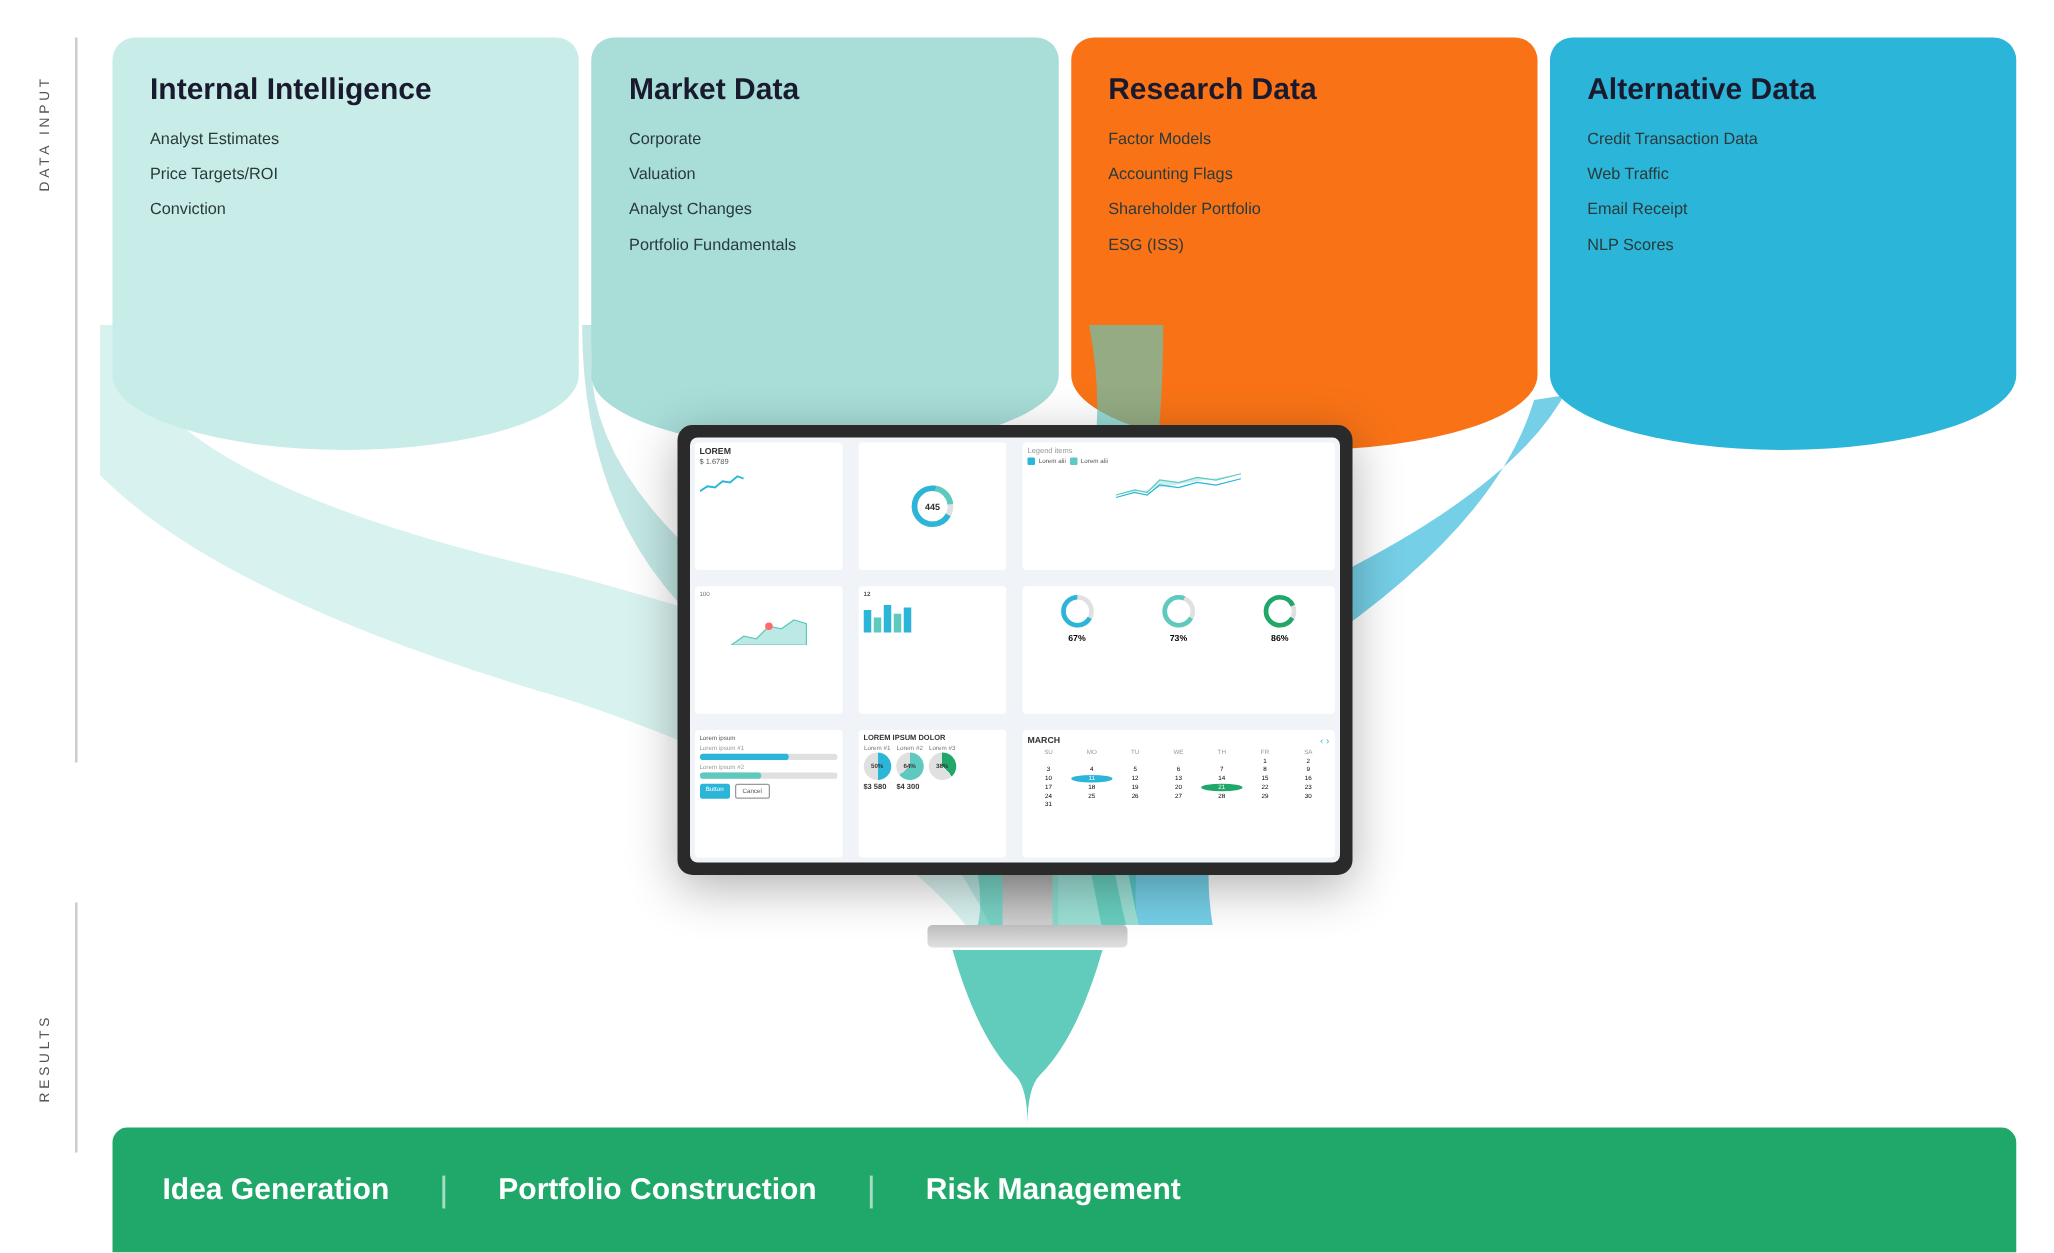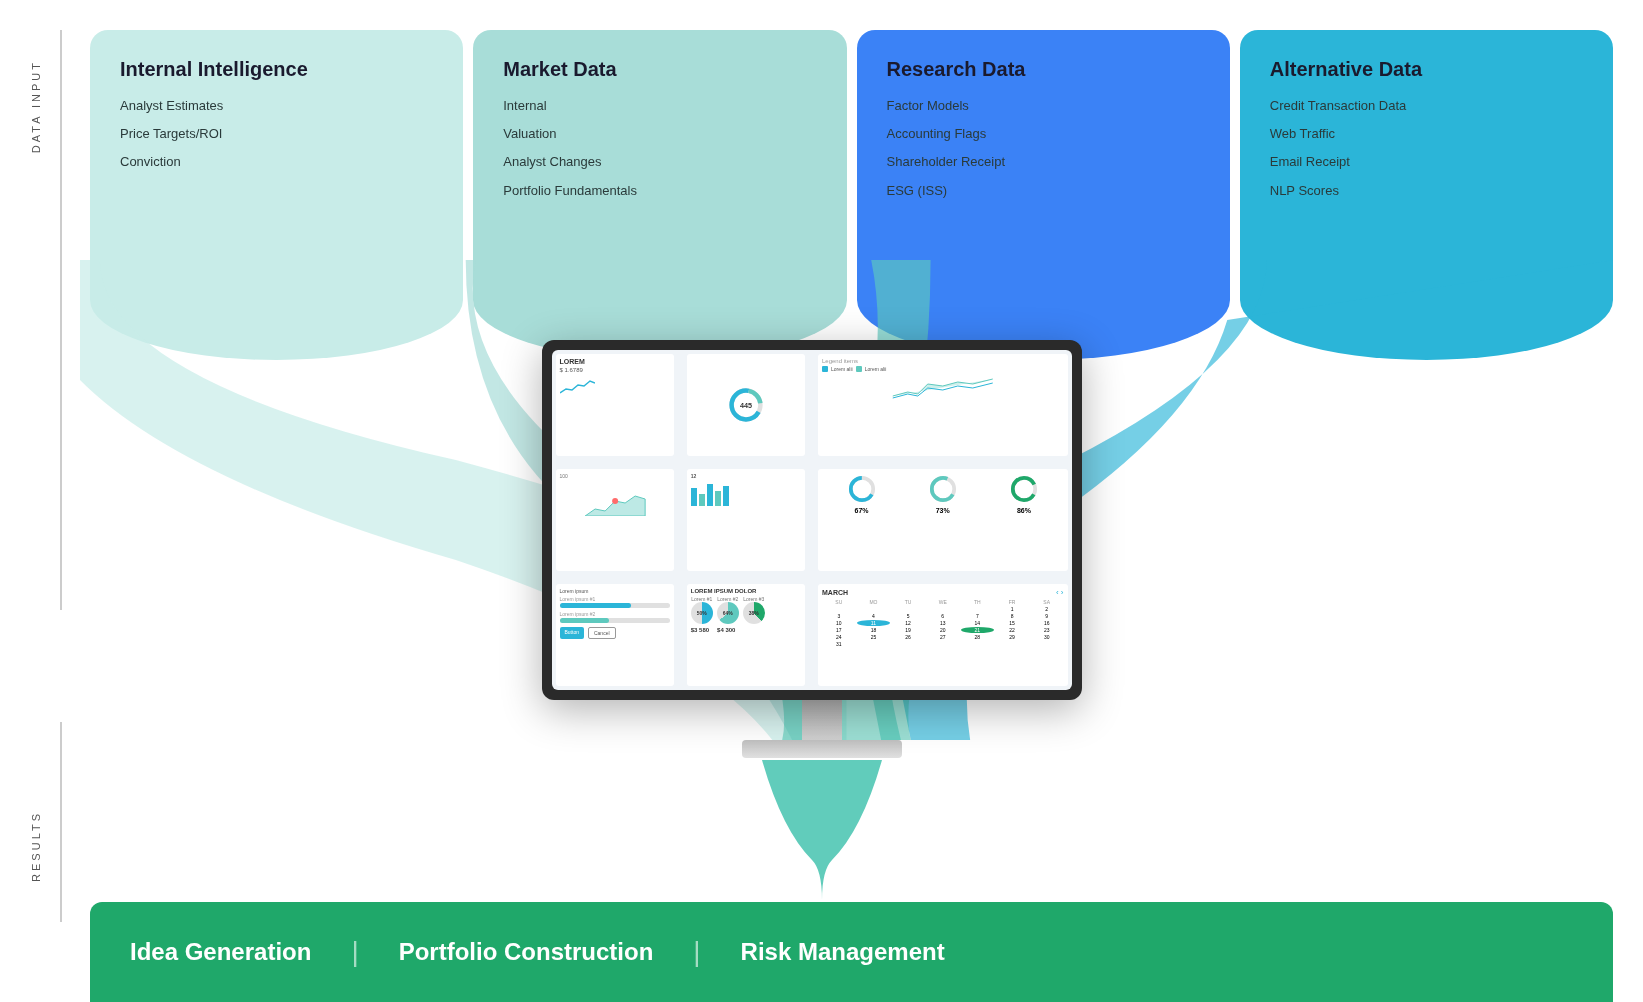--- a/index.html
+++ b/index.html
@@ -67,25 +67,25 @@
       border-radius: 18px 18px 50% 50% / 18px 18px 60px 60px;
       padding: 28px 30px 50px 30px;
       position: relative;
     }
     .column:not(:last-child) {
       margin-right: 10px;
     }
 
     .col-internal { background: #c8ece8; }
     .col-market { background: #a8ddd8; }
-    .col-research { background: #3b82f6; }
+    .col-research { background: #f97316; }
     .col-alternative { background: #2bb5d8; }
 
     .col-title {
-      font-size: 20px;
+      font-size: 24px;
       font-weight: 700;
       color: #1a1a2e;
       margin-bottom: 16px;
     }
     .col-item {
       font-size: 13px;
       color: #2a3a3a;
       margin-bottom: 10px;
       line-height: 1.4;
     }
@@ -202,31 +202,31 @@
 
   <div class="column col-internal">
     <div class="col-title">Internal Intelligence</div>
     <div class="col-item">Analyst Estimates</div>
     <div class="col-item">Price Targets/ROI</div>
     <div class="col-item">Conviction</div>
   </div>
 
   <div class="column col-market">
     <div class="col-title">Market Data</div>
-    <div class="col-item">Internal</div>
+    <div class="col-item">Corporate</div>
     <div class="col-item">Valuation</div>
     <div class="col-item">Analyst Changes</div>
     <div class="col-item">Portfolio Fundamentals</div>
   </div>
 
   <div class="column col-research">
     <div class="col-title">Research Data</div>
     <div class="col-item">Factor Models</div>
     <div class="col-item">Accounting Flags</div>
-    <div class="col-item">Shareholder Receipt</div>
+    <div class="col-item">Shareholder Portfolio</div>
     <div class="col-item">ESG (ISS)</div>
   </div>
 
   <div class="column col-alternative">
     <div class="col-title">Alternative Data</div>
     <div class="col-item">Credit Transaction Data</div>
     <div class="col-item">Web Traffic</div>
     <div class="col-item">Email Receipt</div>
     <div class="col-item">NLP Scores</div>
   </div>

